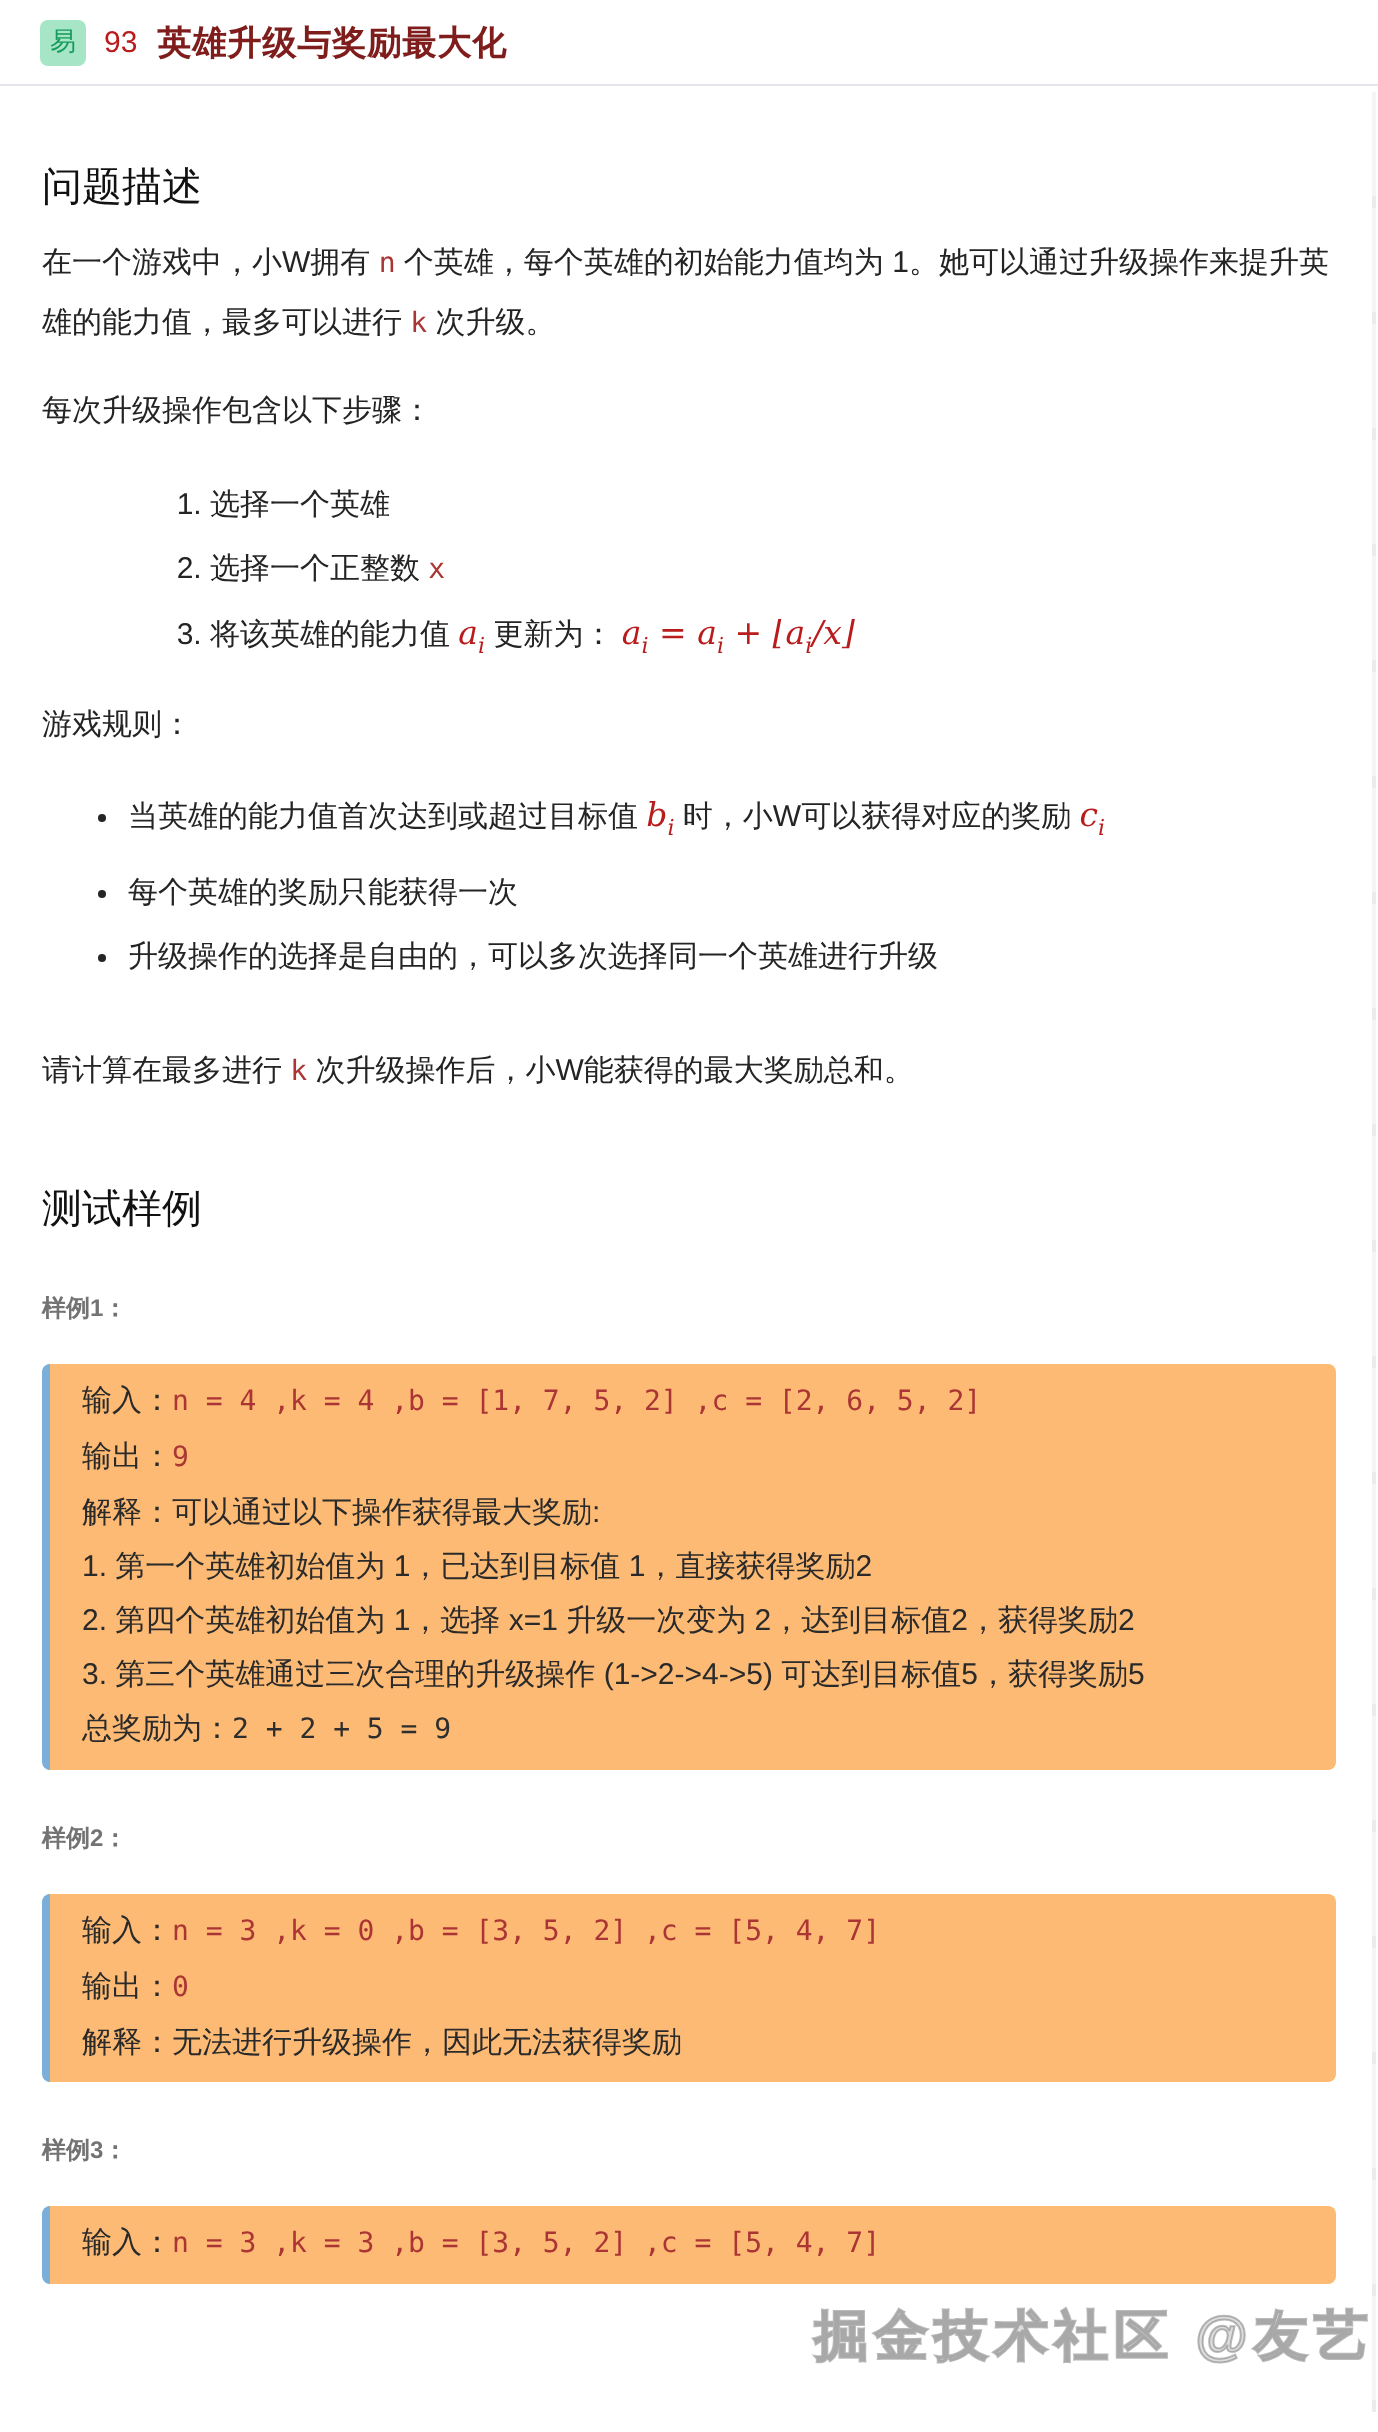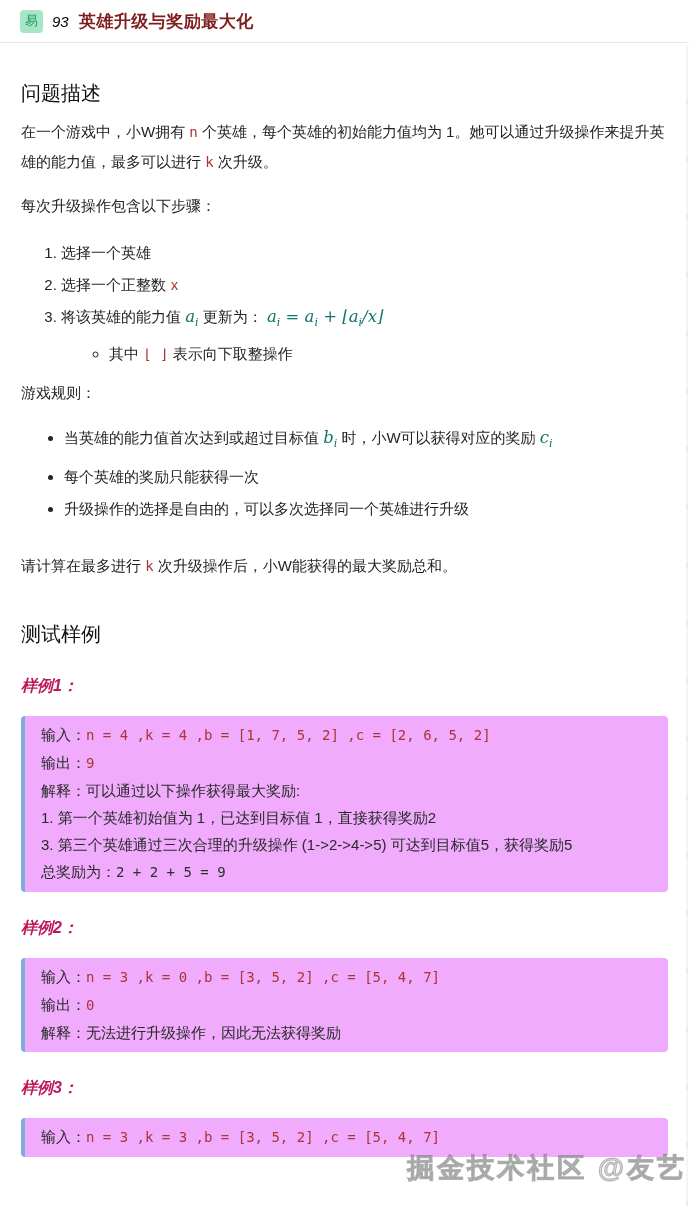--- a/index.html
+++ b/index.html
@@ -4,53 +4,53 @@
 <style>
   * { margin:0; padding:0; box-sizing:border-box; }
   html,body { width:689px; height:1216px; background:#ffffff; overflow:hidden; position:relative;
     font-family:"Liberation Sans","DejaVu Sans",sans-serif; color:#242424; }
 
   
   .hdr { display:flex; align-items:center; height:43px; padding:0 20px; border-bottom:1px solid #e5e6eb; }
   .badge { display:inline-flex; align-items:center; justify-content:center;
     width:23px; height:23px; border-radius:4px; background:#a6e6c6; color:#179a5d;
     font-size:13px; font-weight:500; flex:0 0 auto; }
-  .pnum { color:#000000; font-size:15px; margin:0 10px 0 9px;font-style:italic; }
+  .pnum { color:#b91c1c; font-size:15px; margin:0 10px 0 9px; }
   .ptitle { font-size:17px; font-weight:700; color:#7f1d1d; letter-spacing:0.5px; }
 
   
   .content { padding:0 21px; }
   h2.sec { font-size:20px; font-weight:400; color:#111; }
   .sec-problem { margin-top:37px; }
   .sec-samples { margin-top:40px; }
   p.para { font-size:15px; line-height:30px; color:#242424; }
   .p-intro { margin-top:10px; }
   .p-steps-intro { margin-top:14px; }
   .p-rules-intro { margin-top:9px; }
   .p-question { margin-top:26px; }
 
   ol.steps { margin:16px 0 0 0; padding-left:40px; }
-  ol.steps > li { font-size:15px; line-height:32px; }
+  ol.steps > li { font-size:15px; line-height:32px;margin-left:44px; }
   ul.circle { list-style:circle; padding-left:48px; margin:0; }
   ul.circle li { font-size:15px; line-height:30px; }
   ul.rules { margin:14px 0 0 0; padding-left:43px; }
   ul.rules > li { font-size:15px; line-height:32px; }
 
   
   .cseg { font-family:"DejaVu Sans Mono","Liberation Mono",monospace; color:#ab3535; font-size:14px; }
-  .mseg { font-family:"DejaVu Serif","Liberation Serif",serif; font-style:italic; font-size:16.5px; color:#0f766e; }
+  .mseg { font-family:"DejaVu Serif","Liberation Serif",serif; font-style:italic; font-size:16.5px; color:#b91c1c; }
   .mseg sub { font-size:11px; }
   .monoseg { font-family:"DejaVu Sans Mono","Liberation Mono",monospace; color:#2e2e2e; font-size:14px; }
 
   
-  h3.sample-label { font-size:16px; font-weight:700; font-style:italic; color:#be185d; }
+  h3.sample-label { font-size:12px; font-weight:700; color:#737373; }
   .sl-1 { margin-top:28px; }
   .sl-2 { margin-top:26px; }
   .sl-3 { margin-top:26px; }
-  .code-block { margin-top:19px; background:#f0abfc; border-left:4px solid #7bafd9;
+  .code-block { margin-top:19px; background:#fdba74; border-left:4px solid #7bafd9;
     border-radius:4px; padding:5px 16px 6px 16px; }
   .code-line { font-size:15px; line-height:27px; color:#2a2a2a; white-space:nowrap; }
 
   
   .watermark { position:absolute; top:1150px; right:2px; white-space:nowrap;
     font-size:27px; font-weight:700; letter-spacing:3px;
     color:rgba(140,140,140,0.30);
     -webkit-text-stroke:1px rgba(105,105,105,0.45);
     text-shadow:1px 1px 0 rgba(255,255,255,0.85); z-index:5; }
   .page-edge { position:absolute; top:46px; right:1px; width:2px; height:1160px;
@@ -70,23 +70,20 @@
   <h2 class="sec sec-problem">问题描述</h2>
 
   <p class="para p-intro">在一个游戏中，小W拥有 <span class="cseg">n</span> 个英雄，每个英雄的初始能力值均为 1。她可以通过升级操作来提升英雄的能力值，最多可以进行 <span class="cseg">k</span> 次升级。</p>
 
   <p class="para p-steps-intro">每次升级操作包含以下步骤：</p>
 
   <ol class="steps">
     <li><span>选择一个英雄</span></li>
     <li><span>选择一个正整数 <span class="cseg">x</span></span></li>
     <li><span>将该英雄的能力值 <span class="mseg">a<sub>i</sub></span> 更新为： <span class="mseg">a<sub>i</sub></span><span class="mseg"> = </span><span class="mseg">a<sub>i</sub></span><span class="mseg"> + ⌊</span><span class="mseg">a<sub>i</sub></span><span class="mseg">/x⌋</span></span>
-      <ul class="circle">
-        <li><span>其中 <span class="cseg">⌊ ⌋</span> 表示向下取整操作</span></li>
-      </ul>
     </li>
   </ol>
 
   <p class="para p-rules-intro">游戏规则：</p>
 
   <ul class="rules">
     <li><span>当英雄的能力值首次达到或超过目标值 <span class="mseg">b<sub>i</sub></span> 时，小W可以获得对应的奖励 <span class="mseg">c<sub>i</sub></span></span></li>
     <li><span>每个英雄的奖励只能获得一次</span></li>
     <li><span>升级操作的选择是自由的，可以多次选择同一个英雄进行升级</span></li>
   </ul>
@@ -94,20 +91,21 @@
   <p class="para p-question">请计算在最多进行 <span class="cseg">k</span> 次升级操作后，小W能获得的最大奖励总和。</p>
 
   <h2 class="sec sec-samples">测试样例</h2>
 
   <h3 class="sample-label sl-1">样例1：</h3>
   <div class="code-block">
       <div class="code-line">输入：<span class="cseg">n = 4 ,k = 4 ,b = [1, 7, 5, 2] ,c = [2, 6, 5, 2]</span></div>
       <div class="code-line">输出：<span class="cseg">9</span></div>
       <div class="code-line">解释：可以通过以下操作获得最大奖励:</div>
       <div class="code-line">1. 第一个英雄初始值为 1，已达到目标值 1，直接获得奖励2</div>
+      <div class="code-line">2. 第四个英雄初始值为 1，选择 x=1 升级一次变为 2，达到目标值2，获得奖励2</div>
       <div class="code-line">3. 第三个英雄通过三次合理的升级操作 (1-&gt;2-&gt;4-&gt;5) 可达到目标值5，获得奖励5</div>
       <div class="code-line">总奖励为：<span class="monoseg">2 + 2 + 5 = 9</span></div>
     </div>
 
   <h3 class="sample-label sl-2">样例2：</h3>
   <div class="code-block">
       <div class="code-line">输入：<span class="cseg">n = 3 ,k = 0 ,b = [3, 5, 2] ,c = [5, 4, 7]</span></div>
       <div class="code-line">输出：<span class="cseg">0</span></div>
       <div class="code-line">解释：无法进行升级操作，因此无法获得奖励</div>
     </div>

